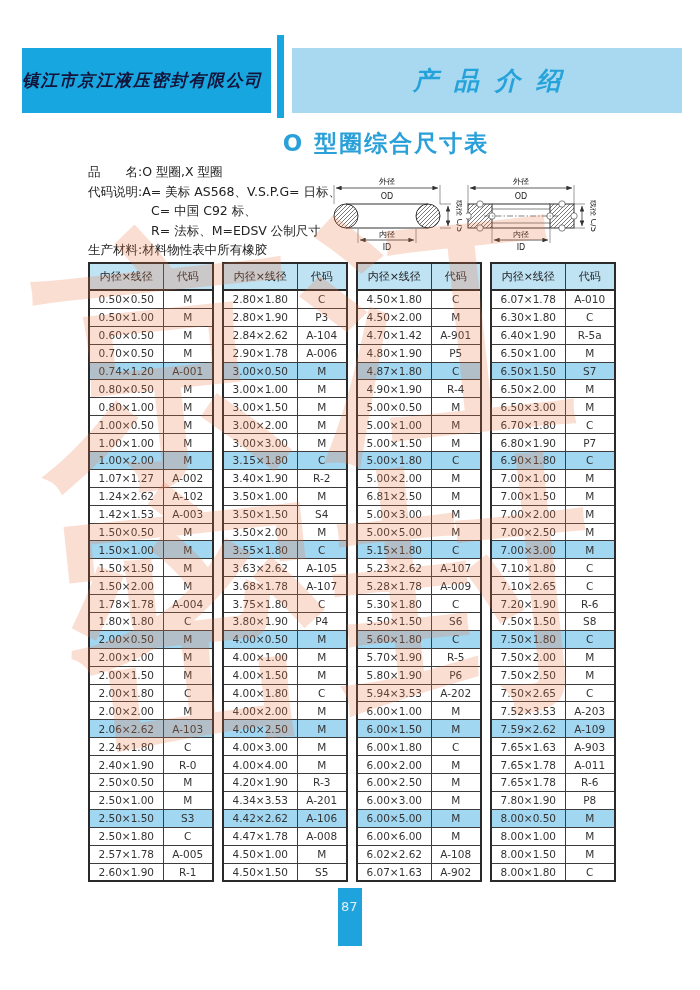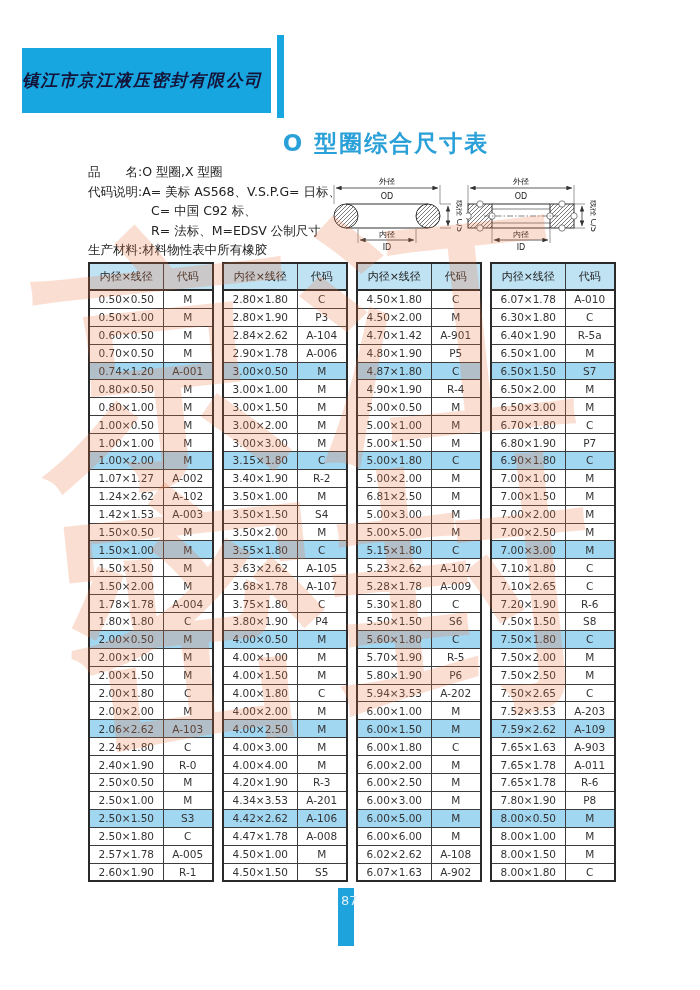--- a/index.html
+++ b/index.html
@@ -33,32 +33,35 @@
                 border:1px solid #3c3c3c;border-bottom:2px solid #2a2a2a;padding:0;text-align:center;}
   .dim-table td{height:16.9px;font-size:10.5px;color:#333;background:#fff;
                 border:1px solid #3c3c3c;padding:0;text-align:center;overflow:hidden;white-space:nowrap;}
   .dim-table tr.hl td{background:#a2d7f2;}
   .t1{left:88px;} .t2{left:222px;} .t3{left:356px;} .t4{left:490px;}
   
   .watermark{position:absolute;left:40px;top:215px;width:560px;z-index:3;pointer-events:none;
              color:rgba(233,116,66,0.24);font-size:265px;font-weight:bold;line-height:0.98;
              transform:rotate(-6deg);letter-spacing:10px;word-break:break-all;text-align:center;}
   
-  .page-badge{position:absolute;left:338px;top:888px;width:16px;height:58px;background:#1fa3dc;
-              color:#dff0fa;font-size:13px;padding-top:5px;padding-left:3px;box-sizing:border-box;}
+  .page-badge{position:absolute;left:338px;top:888px;width:24px;height:58px;background:#1fa3dc;
+              color:#dff0fa;font-size:13px;padding-top:11px;padding-left:3px;box-sizing:border-box;}
 </style>
 </head>
 <body>
 
 <div class="page">
 
   <div class="band-dark">
     <span class="company-name">镇江市京江液压密封有限公司</span>
   </div>
   <div class="band-divider"></div>
+  <div class="band-light">
+    <span class="section-title">产品介绍</span>
+  </div>
 
   <div class="page-title">O 型圈综合尺寸表</div>
 
   <div class="info-block">
     <div class="info-line">品　　名:O 型圈,X 型圈</div>
     <div class="info-line">代码说明:A= 美标 AS568、V.S.P.G= 日标、</div>
     <div class="info-line indent">C= 中国 C92 标、</div>
     <div class="info-line indent">R= 法标、M=EDSV 公制尺寸</div>
     <div class="info-line">生产材料:材料物性表中所有橡胶</div>
   </div>

